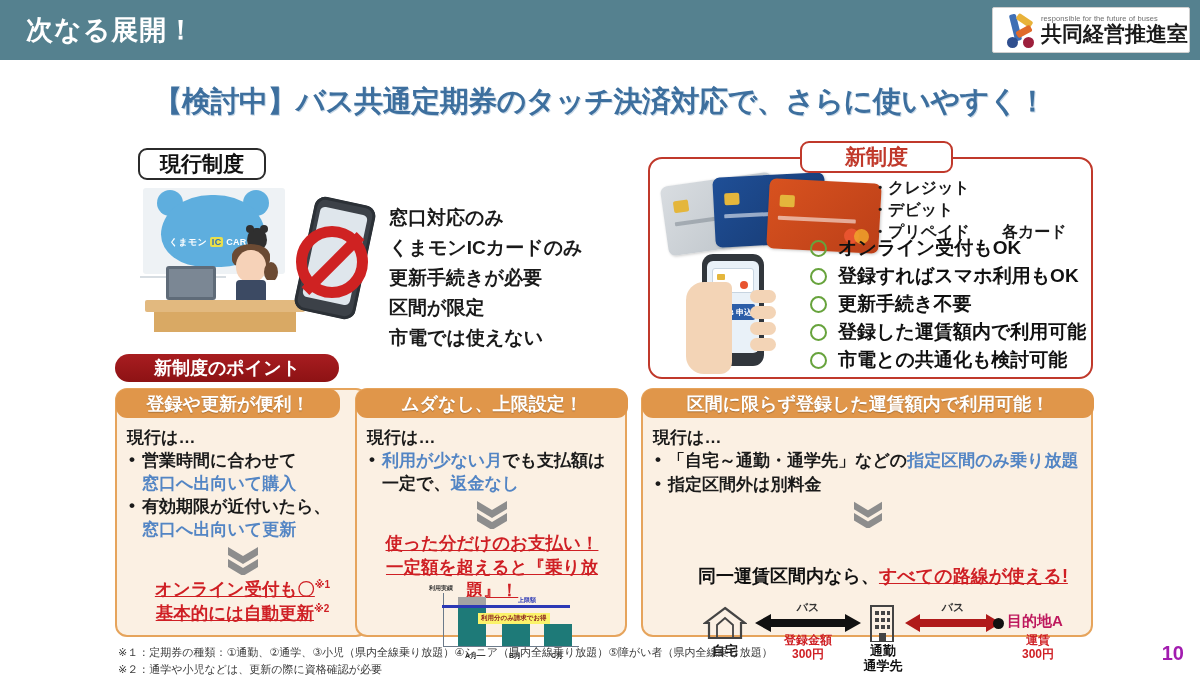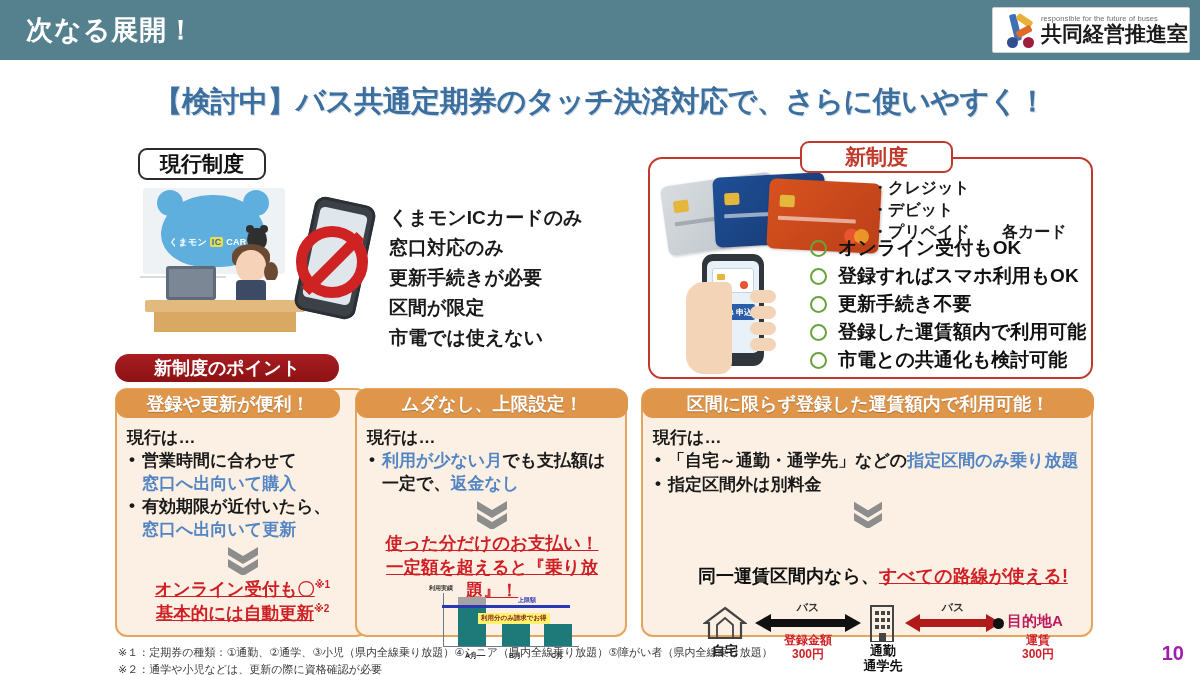--- a/index.html
+++ b/index.html
@@ -394,22 +394,22 @@
   </div>
 
   <div class="no-phone">
     <div class="phone-body"></div>
     <div class="phone-screen"></div>
     <div class="ban"></div>
     <div class="ban-slash"></div>
   </div>
 
   <div class="current-list">
+    <div>窓口対応のみ</div>
     <div>くまモンICカードのみ</div>
-    <div>窓口対応のみ</div>
     <div>更新手続きが必要</div>
     <div>区間が限定</div>
     <div>市電では使えない</div>
   </div>
 
   <div class="pill-label label-new">新制度</div>
 
   <div class="new-box">
     <div class="cards-illus">
       <div class="cc cc-silver">

